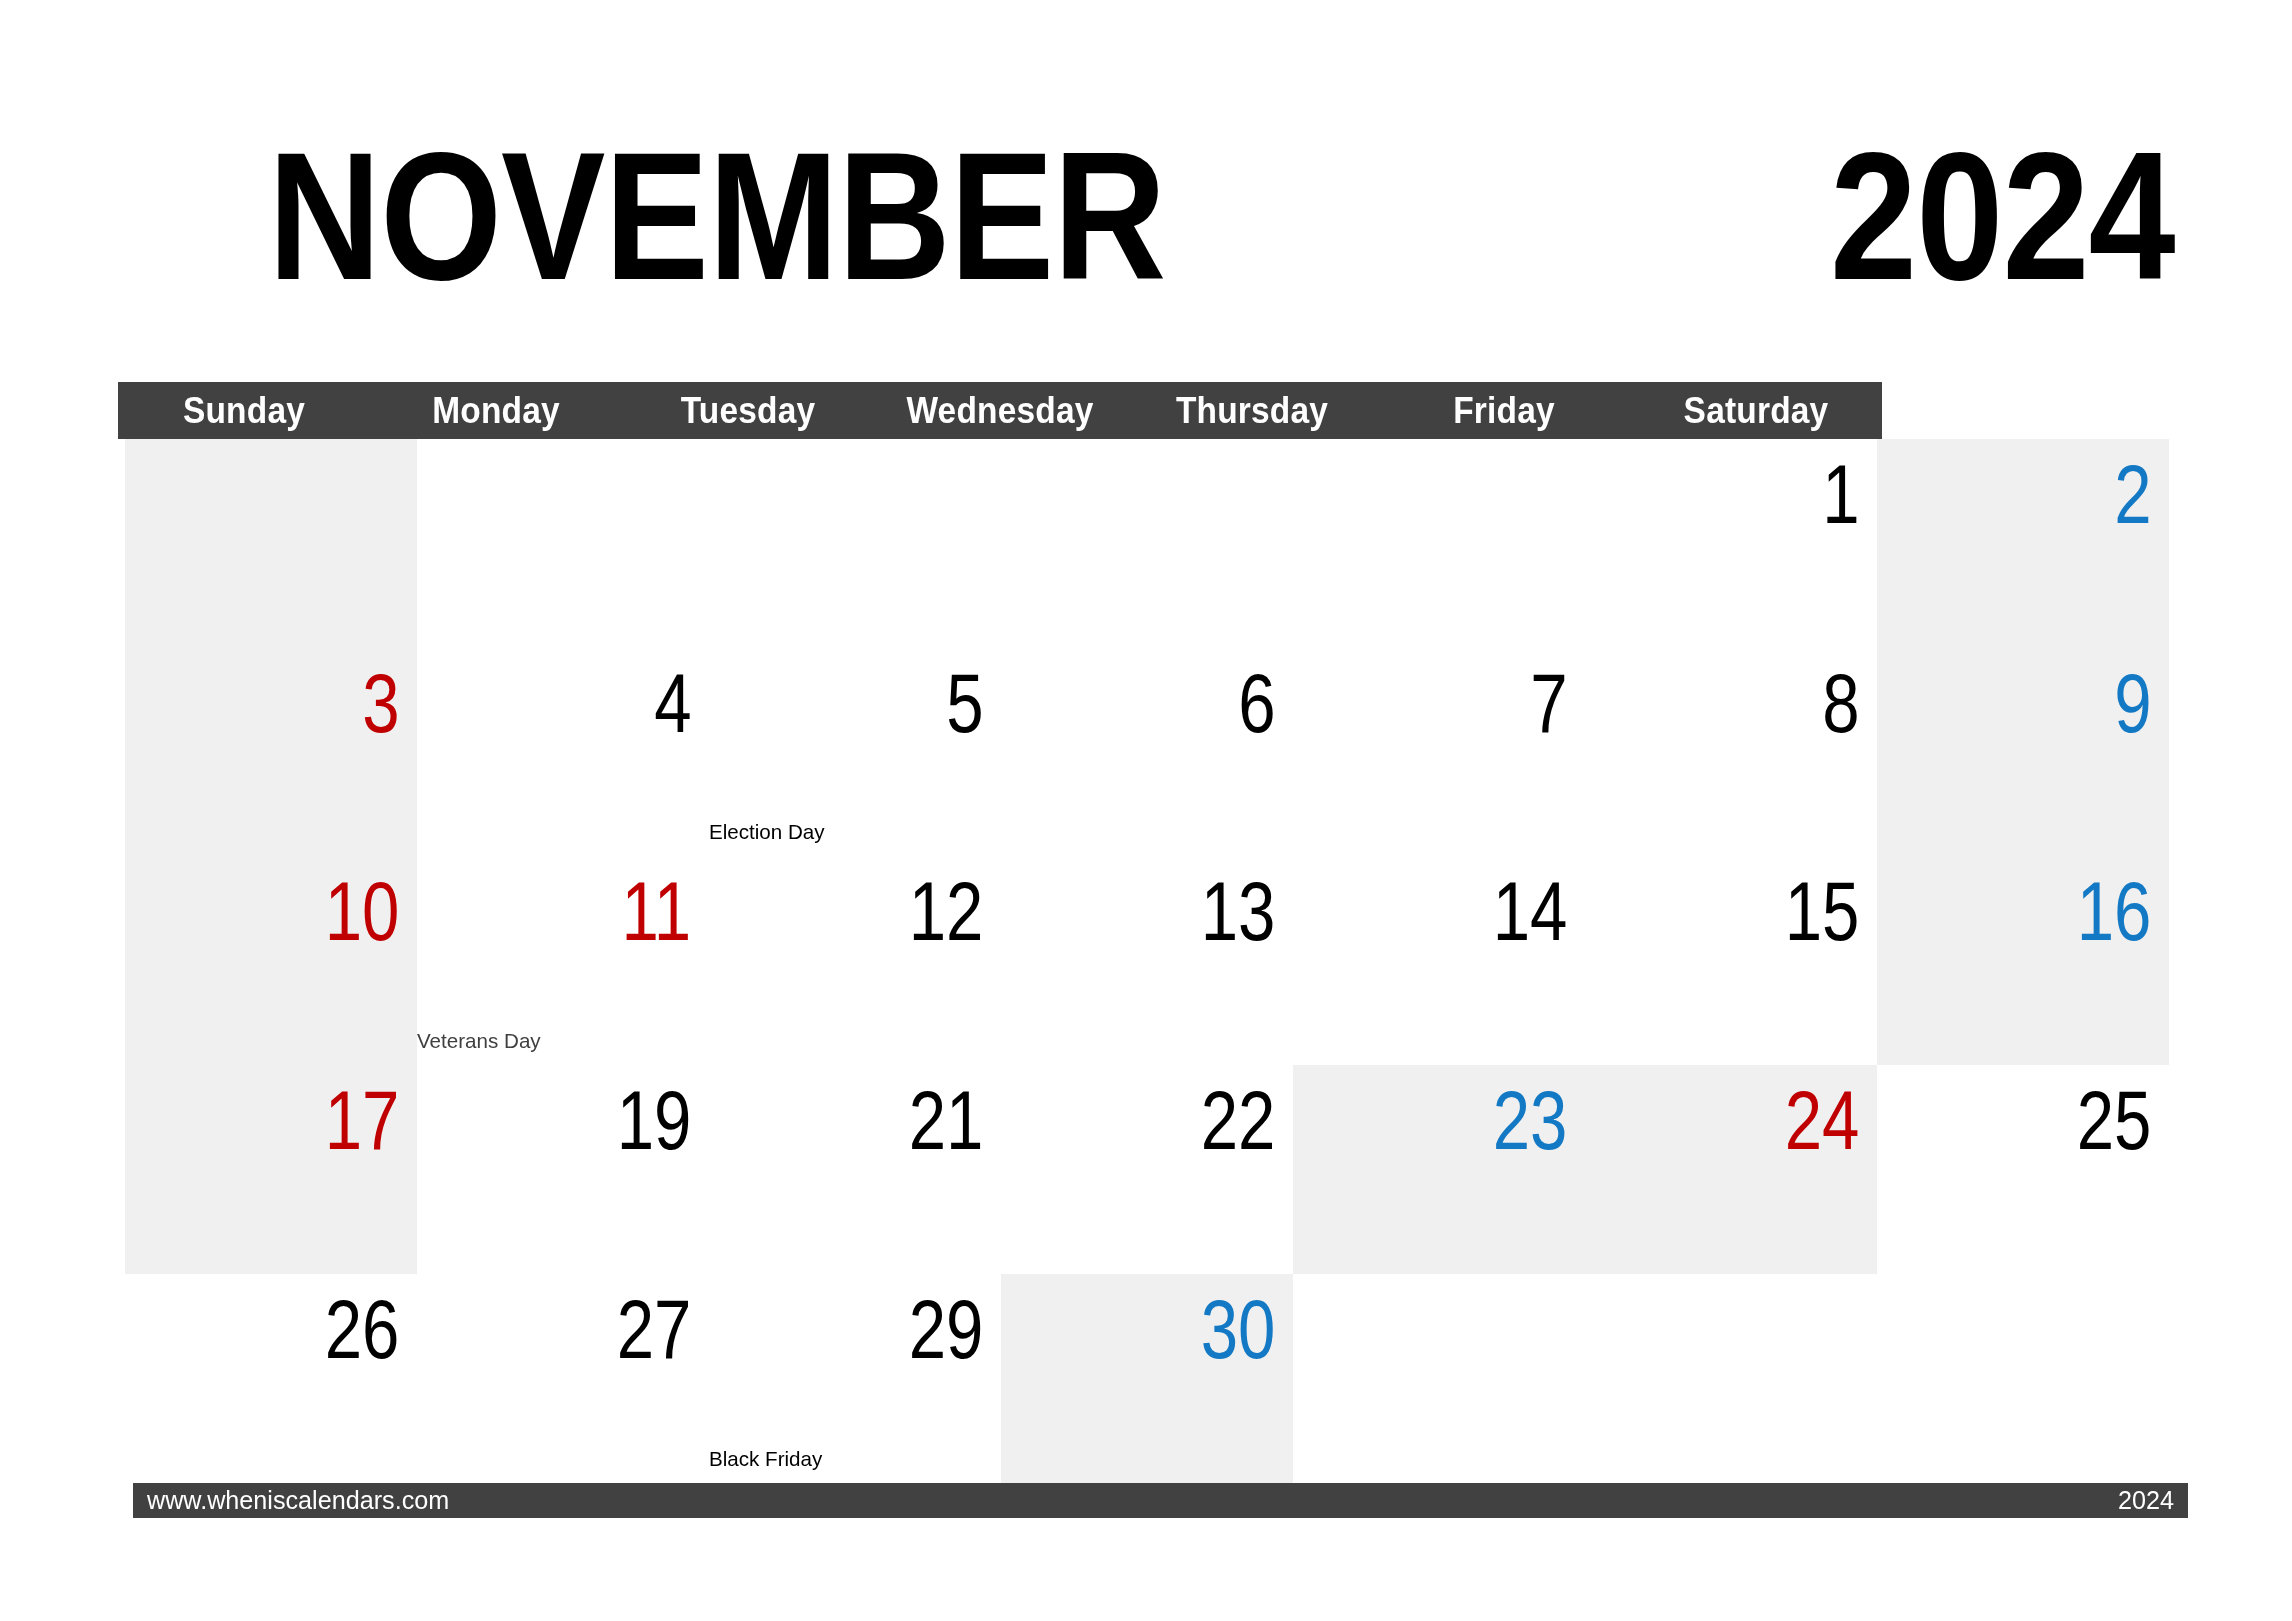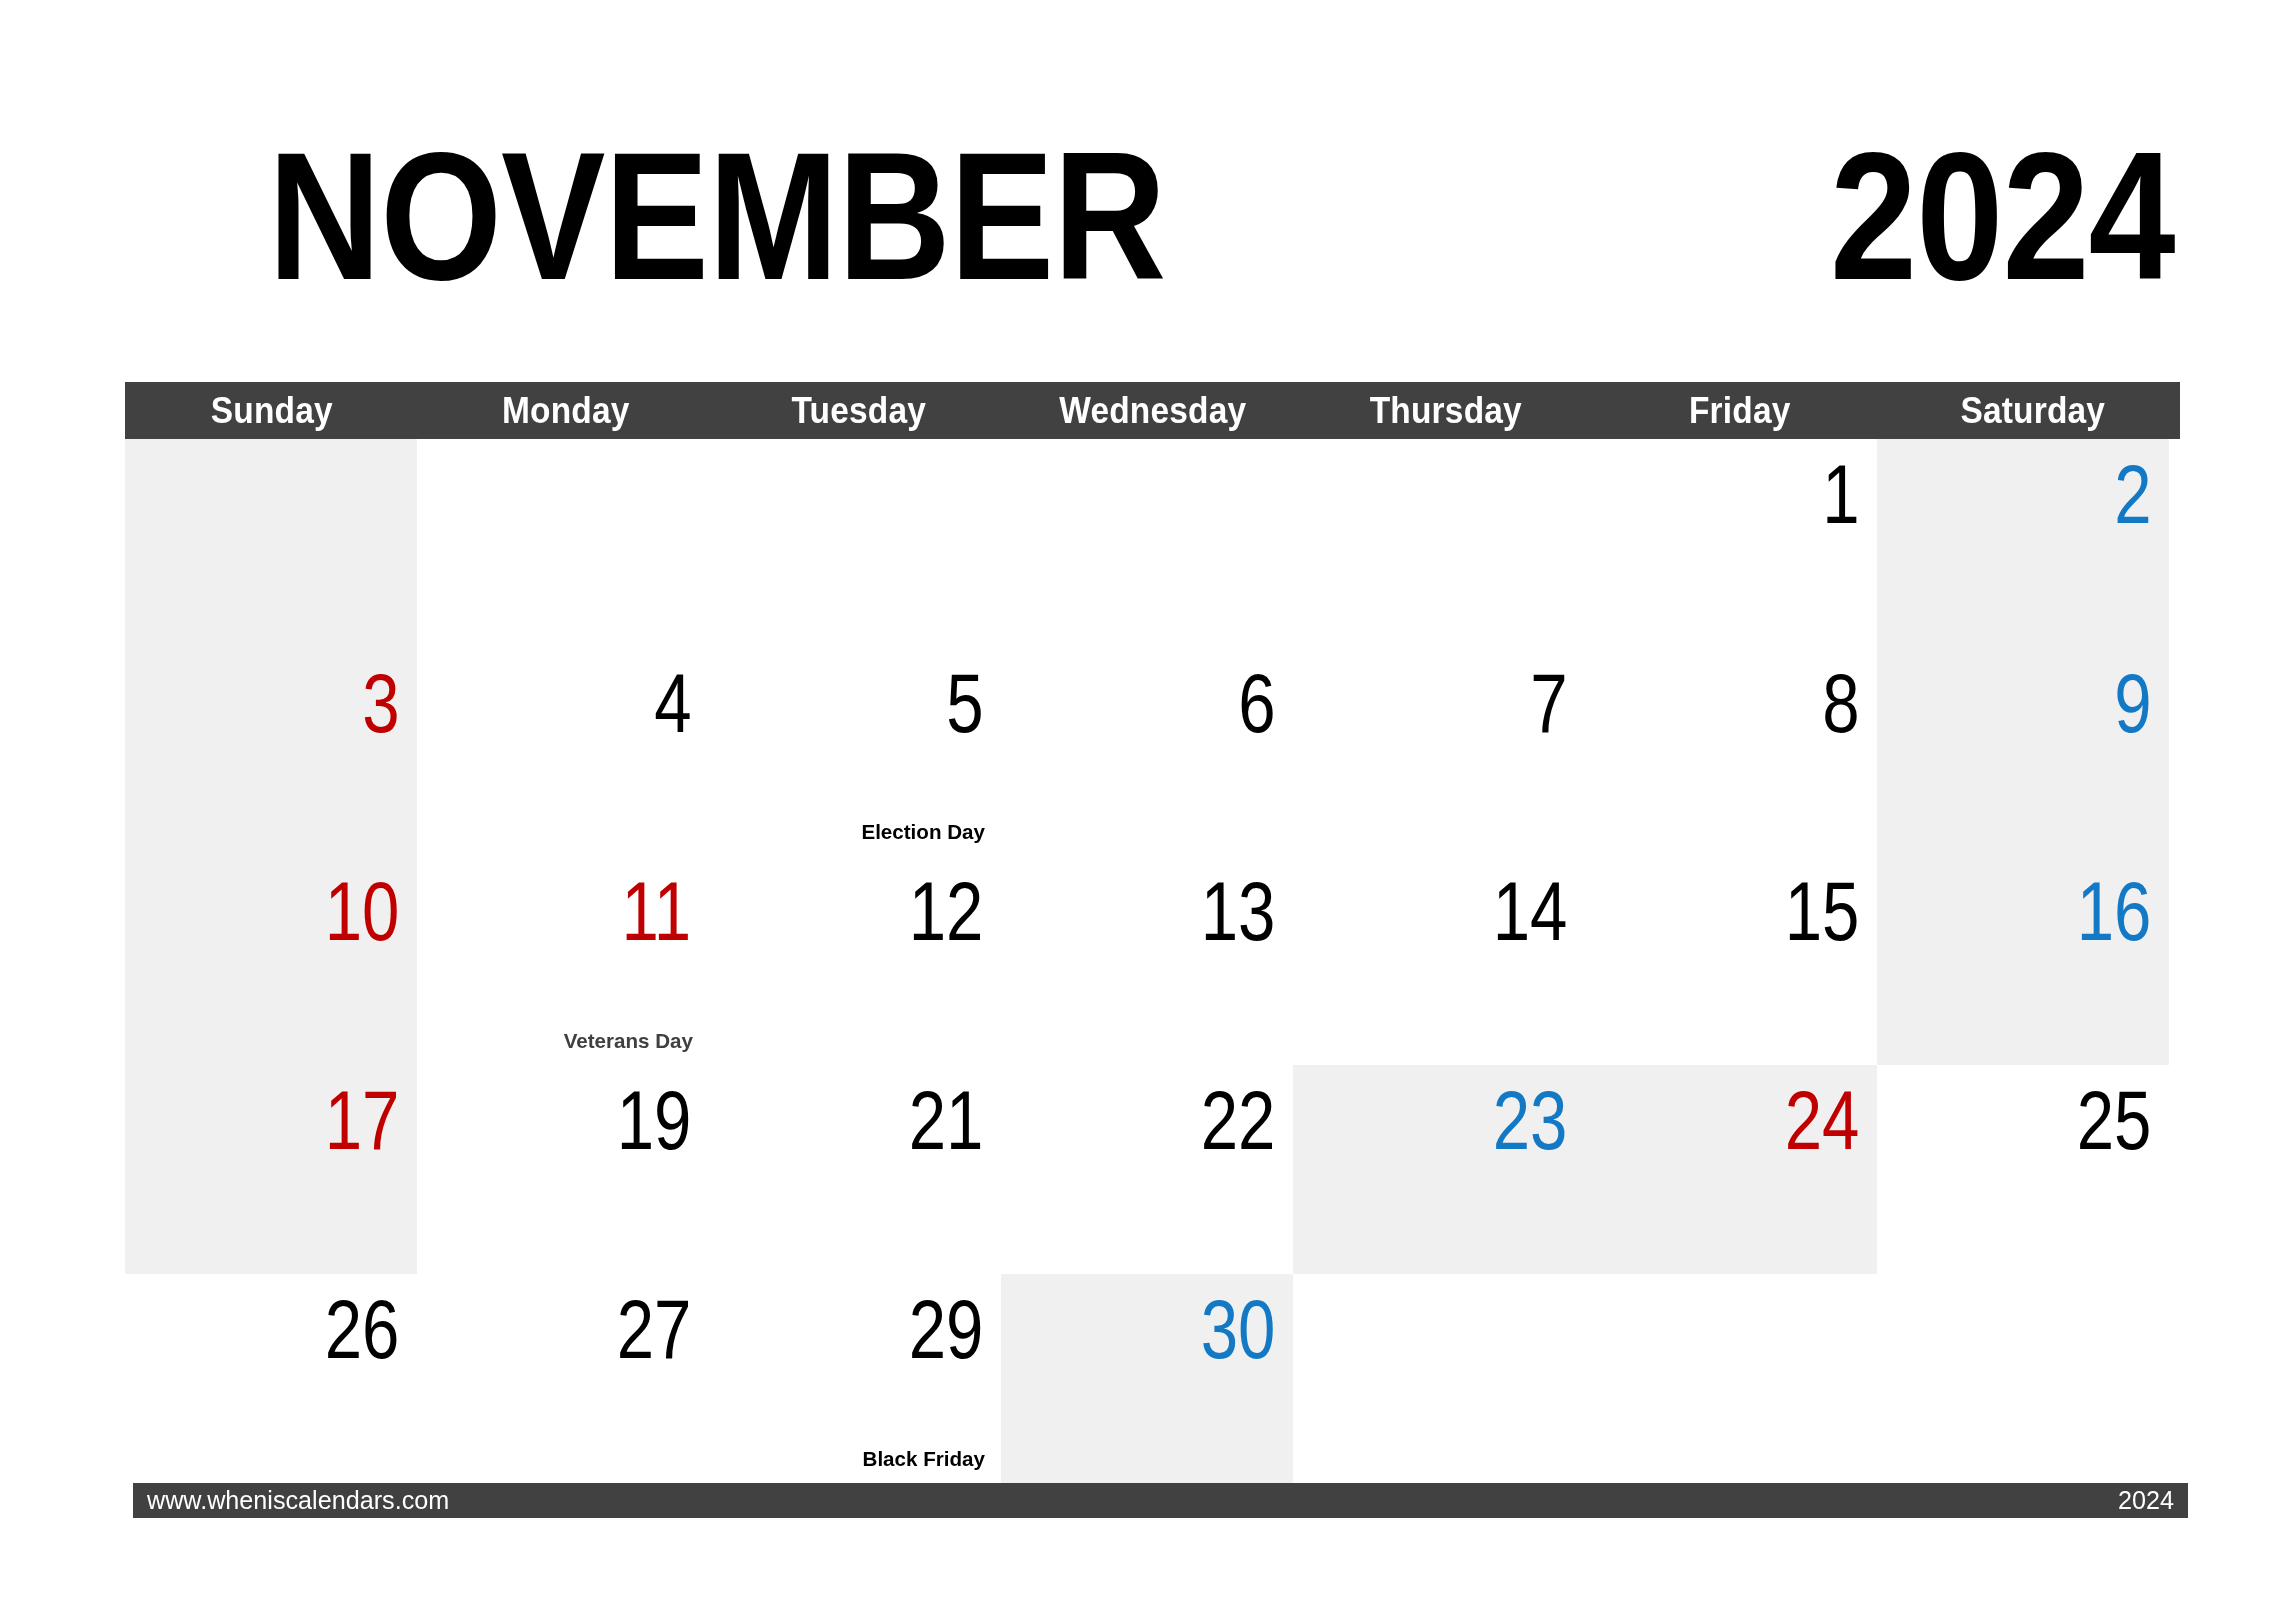--- a/index.html
+++ b/index.html
@@ -37,23 +37,23 @@
     white-space: nowrap;
     transform: scaleX(0.86);
     transform-origin: left center;
   }
   #title-month { left: 143px; }
   #title-year  { left: 1705px; }
 
   
   #weekday-header {
     position: absolute;
-    left: 125px;
+    left: 118px;
     top: 382px;
-    width: 2055px;
+    width: 1764px;
     height: 57px;
     background: #414141;
     display: flex;
   }
   .weekday-cell {
     flex: 1 1 0;
     display: flex;
     align-items: center;
     justify-content: center;
     color: #ffffff;
@@ -97,25 +97,25 @@
     white-space: nowrap;
     transform: scaleX(0.80);
     transform-origin: right top;
   }
   .day-number.red  { color: #c00000; }
   .day-number.blue { color: #1479c4; }
 
   .holiday-label {
     position: absolute;
     left: 0;
-    right: 16px;
+    right: 0;
     bottom: 11.8px;
-    text-align: right;
-    font-family: "Liberation Sans Narrow", "Liberation Sans", sans-serif;
-    font-weight: 700;
+    text-align: left;
+    font-family: "Liberation Sans Narrow", "Liberation Sans", sans-serif;
+    font-weight: 400;
     font-size: 20.6px;
     line-height: 25.5px;
     color: #000000;
     white-space: nowrap;
   }
   .holiday-label.red { color: #404040; }
 
   
   #footer-bar {
     position: absolute;

